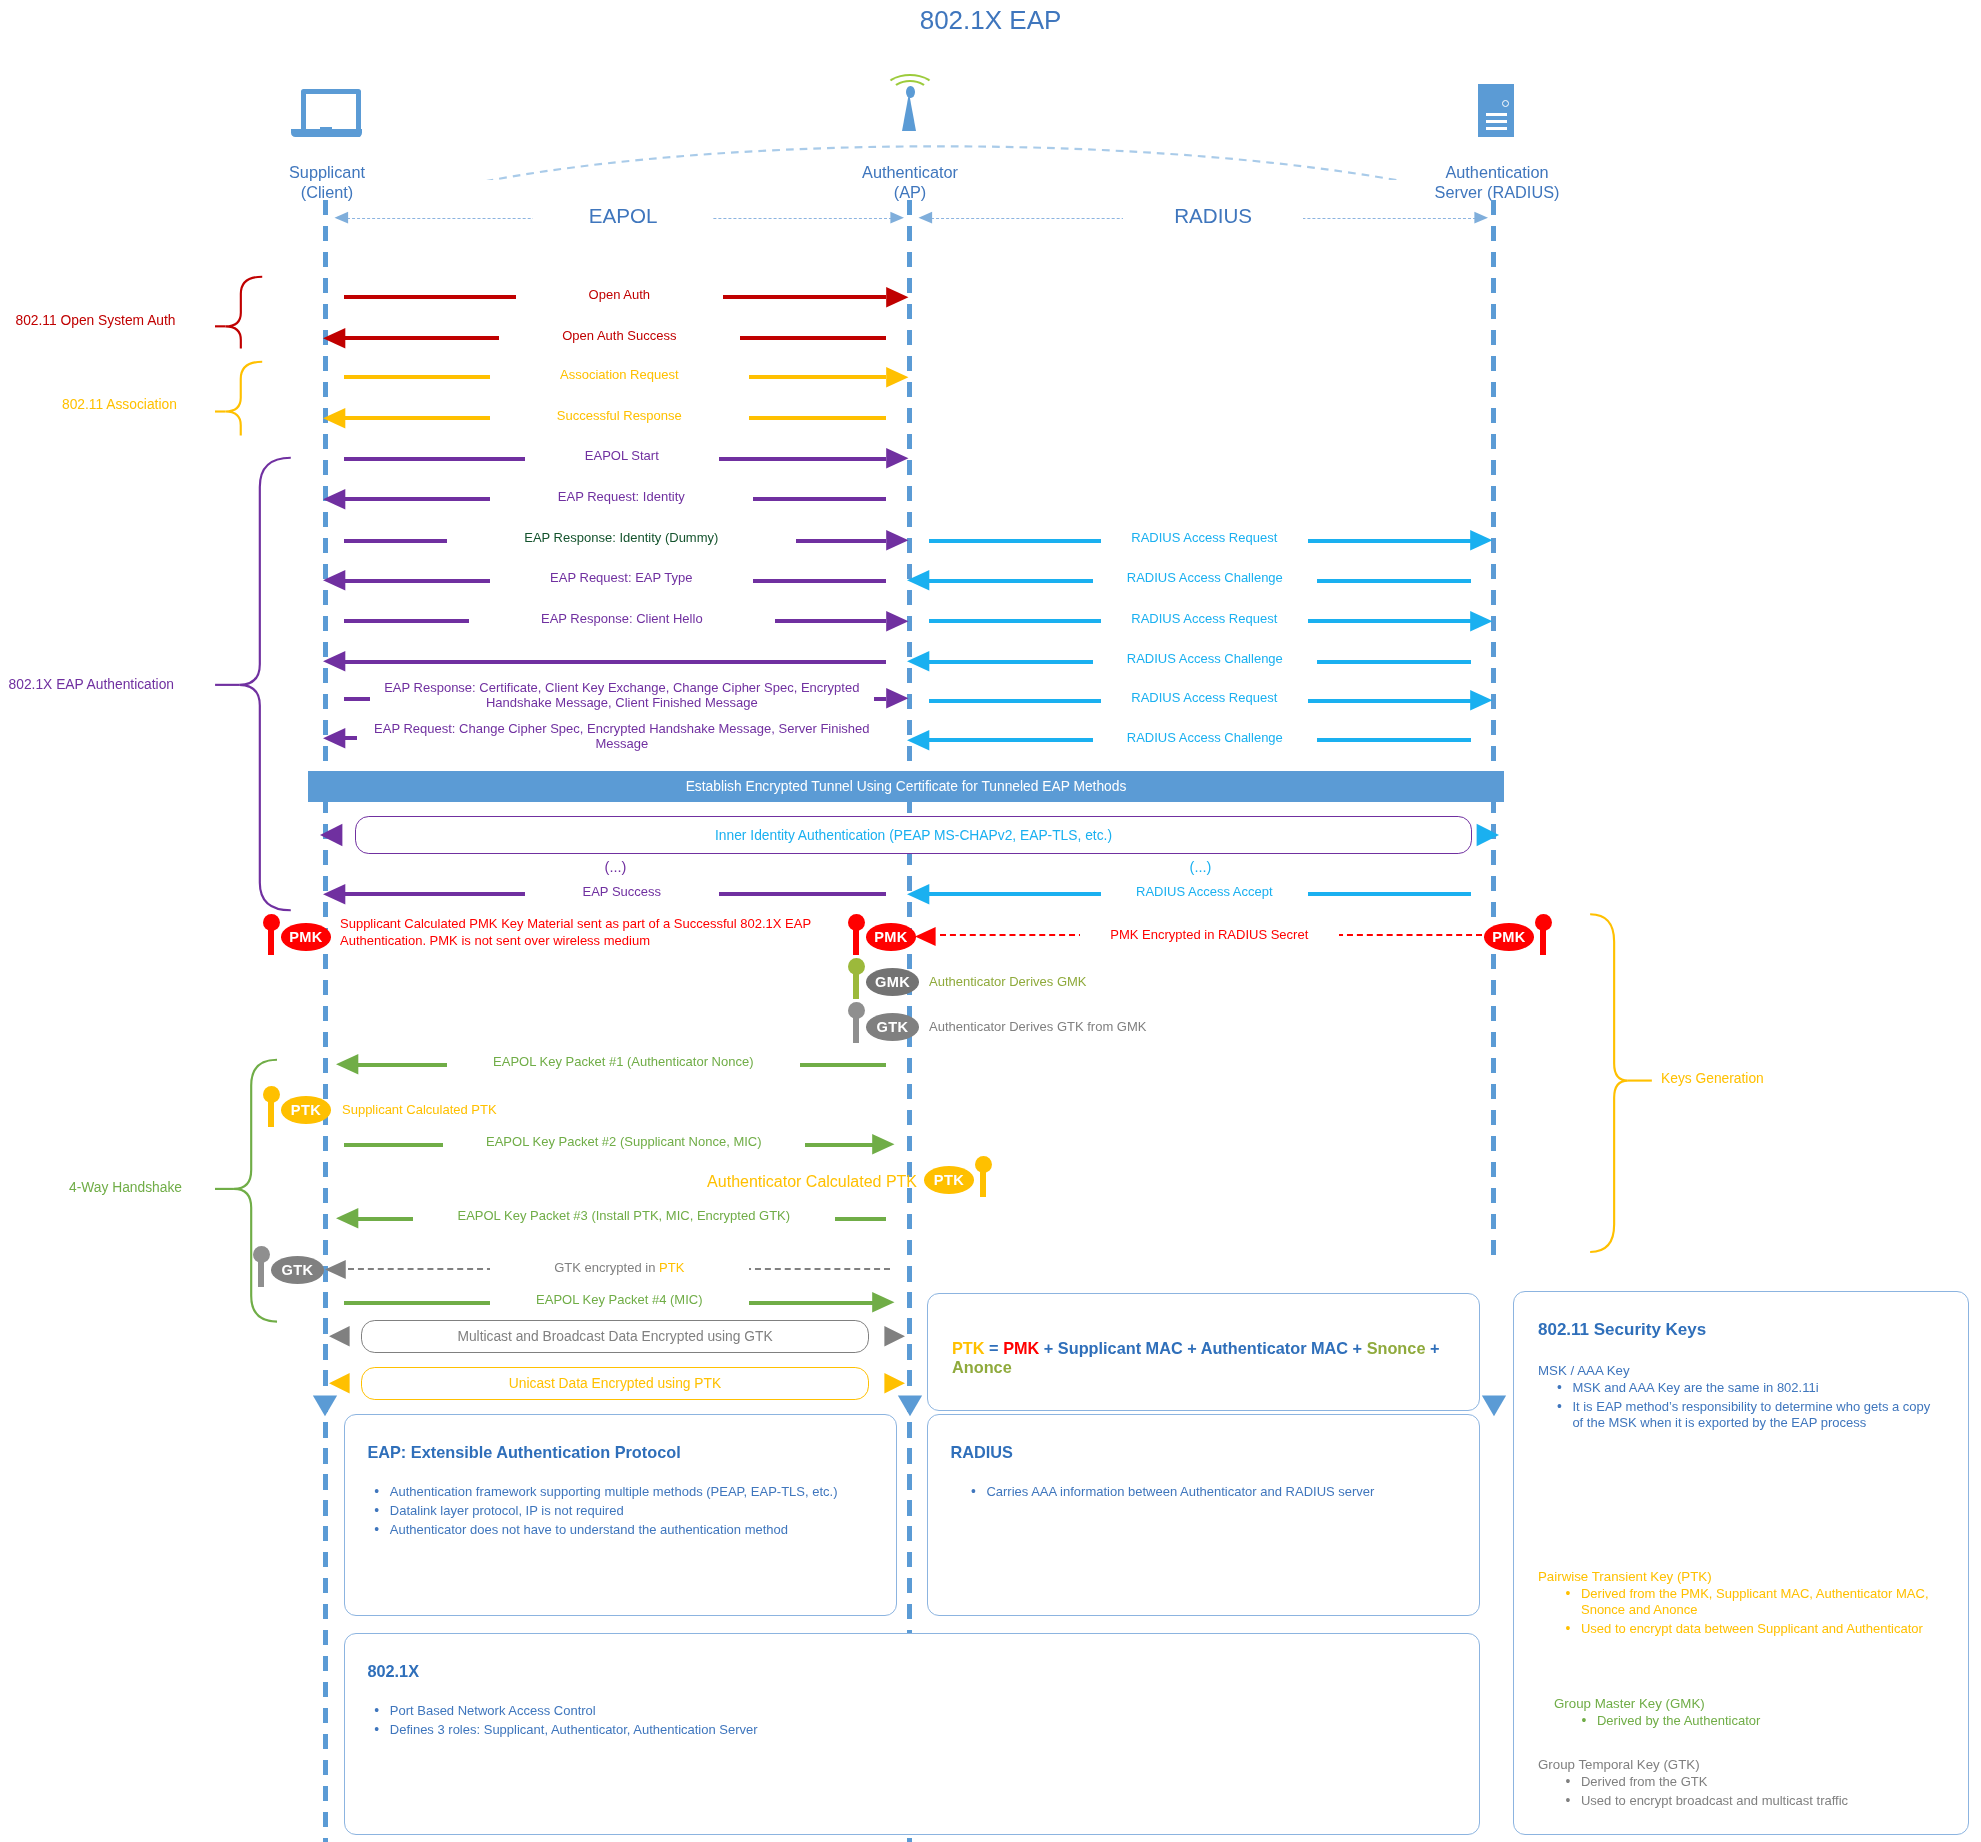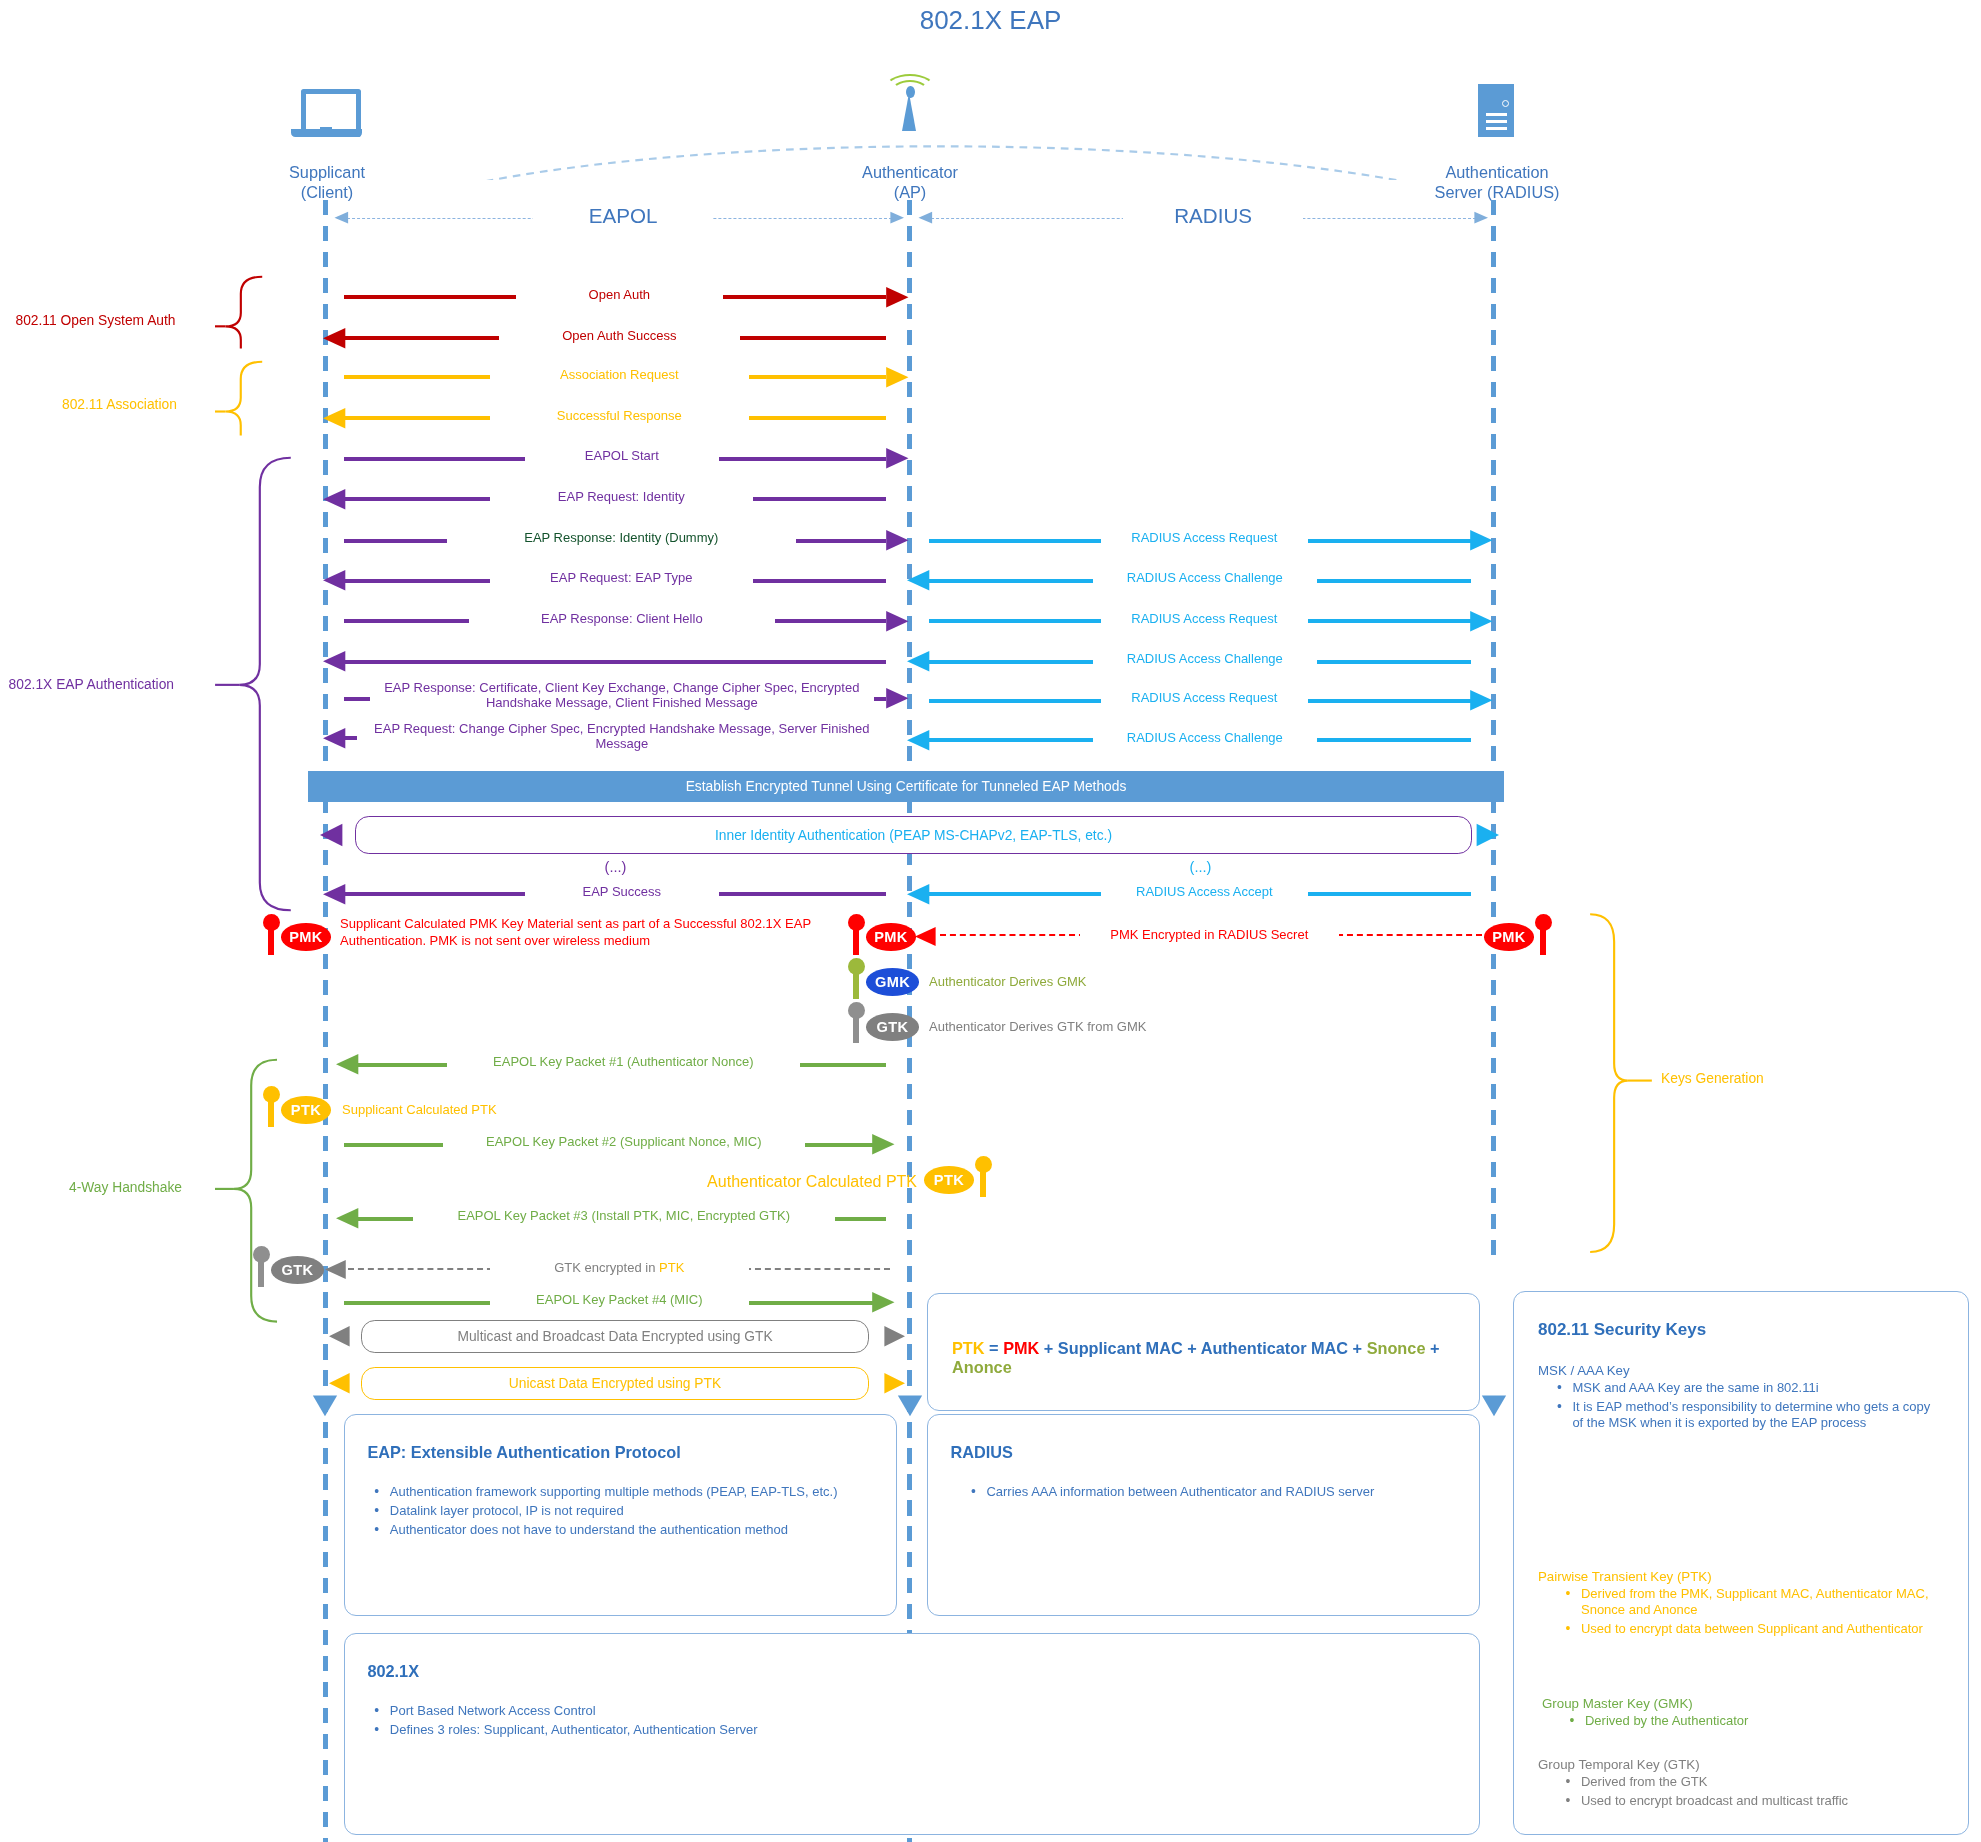--- a/index.html
+++ b/index.html
@@ -299,21 +299,21 @@
 <div class="abs" style="left:940px;top:934px;width:542px;height:0;border-top:2.6px dashed #ff0000;"></div>
 <svg class="abs" style="left:915px;top:927px;width:27.5px;height:19px;" viewBox="0 0 32 22" width="27.5" height="19">
     <polygon points="0,11 24,0 24,22" fill="#ff0000"></polygon>
   </svg>
 <div class="msg-text" style="left:1080px;top:927px;width:250px;color:#ff0000;">PMK Encrypted in RADIUS Secret</div>
 
 <div class="keyicon abs" style="left:847px;top:958px;width:19px;height:41px;">
   <div class="head" style="left:0.9px;top:0;width:17px;height:17px;background:#9cb93b;"></div>
   <div class="shaft" style="left:6px;top:13.8px;width:6px;height:27.5px;background:#9cb93b;"></div>
 </div>
-<div class="keypill" style="left:866px;top:968px;width:53px;height:27.5px;background:#1d4ed8;">GMK</div>
+<div class="keypill" style="left:866px;top:968px;width:53px;height:27.5px;background:#737373;">GMK</div>
 <div class="abs" style="left:929px;top:974px;font-size:13px;color:#8faa3c;">Authenticator Derives GMK</div>
 
 <div class="keyicon abs" style="left:847px;top:1002px;width:19px;height:41px;">
   <div class="head" style="left:0.9px;top:0;width:17px;height:17px;background:#8f8f8f;"></div>
   <div class="shaft" style="left:6px;top:13.8px;width:6px;height:27.5px;background:#8f8f8f;"></div>
 </div>
 <div class="keypill" style="left:866px;top:1013px;width:53px;height:27.5px;background:#808080;">GTK</div>
 <div class="abs" style="left:929px;top:1019px;font-size:13px;color:#808080;">Authenticator Derives GTK from GMK</div>
 
 <div class="abs">
@@ -468,21 +468,21 @@
 
 
   <div class="abs" style="left:24px;top:277px;width:404px;">
     <div class="kgroup-title" style="color:#ffc000;">Pairwise Transient Key (PTK)</div>
     <ul class="bl" style="color:#ffc000;margin-left:20.6px;">
       <li>Derived from the PMK, Supplicant MAC, Authenticator MAC, Snonce and Anonce</li>
       <li>Used to encrypt data between Supplicant and Authenticator</li>
     </ul>
   </div>
 
-  <div class="abs" style="left:28px;top:404px;width:404px;">
+  <div class="abs" style="left:40px;top:404px;width:404px;">
     <div class="kgroup-title" style="color:#70ad47;">Group Master Key (GMK)</div>
     <ul class="bl" style="color:#70ad47;margin-left:20.6px;">
       <li>Derived by the Authenticator</li>
     </ul>
   </div>
 
   <div class="abs" style="left:24px;top:465px;width:404px;">
     <div class="kgroup-title" style="color:#808080;">Group Temporal Key (GTK)</div>
     <ul class="bl" style="color:#808080;margin-left:20.6px;">
       <li>Derived from the GTK</li>

